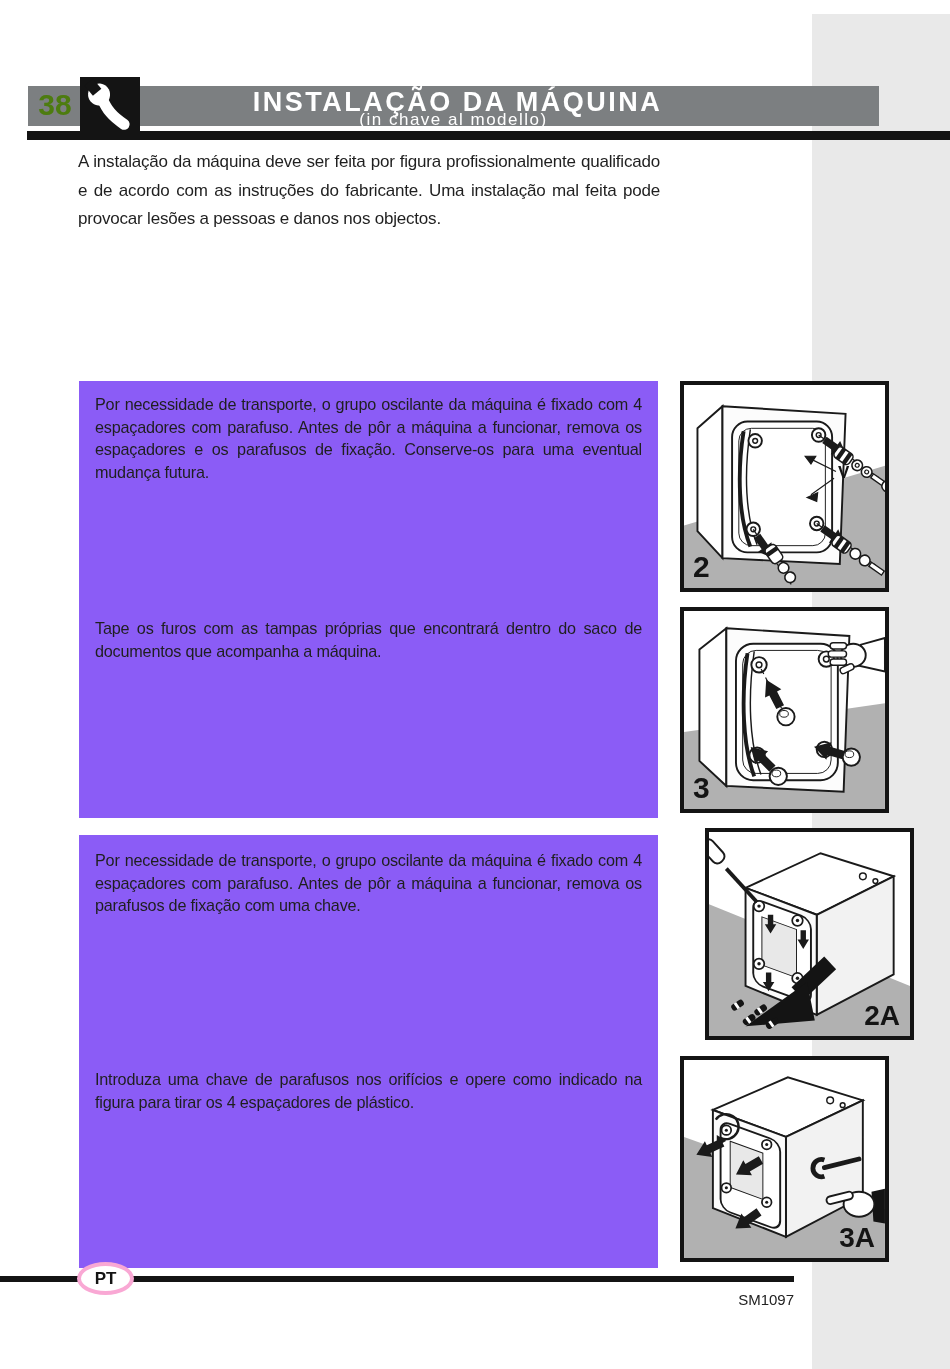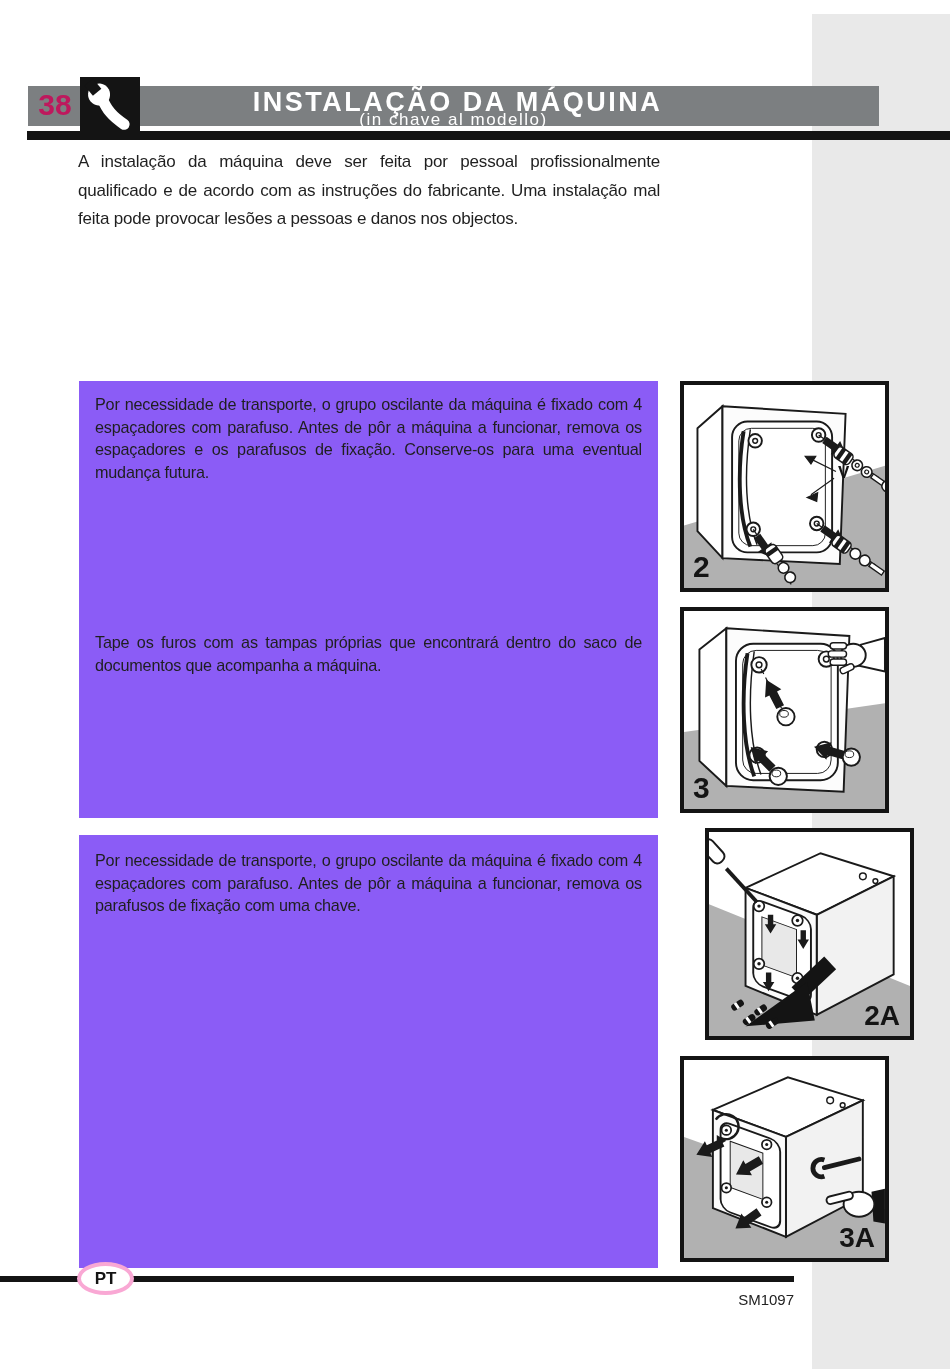--- a/index.html
+++ b/index.html
@@ -4,21 +4,21 @@
 <style>
   * { margin:0; padding:0; box-sizing:border-box; }
   html,body { background:#ffffff; }
   .page {
     position:relative; width:950px; height:1369px; background:#ffffff;
     font-family:"Liberation Sans","DejaVu Sans",sans-serif; overflow:hidden;
   }
   .side-band { position:absolute; left:812px; top:14px; width:138px; height:1355px; background:#e9e9e9; }
   .header-bar { position:absolute; left:28px; top:86px; width:851px; height:40px; background:#7c7f81; }
   .page-number { position:absolute; left:28px; top:88px; width:54px; text-align:center;
-    color:#be185d; font-weight:bold; font-size:30px; }
+    color:#4d7c0f; font-weight:bold; font-size:30px; }
   .icon-box { position:absolute; left:80px; top:77px; width:60px; height:61px; background:#141414; }
   .icon-box svg { display:block; width:100%; height:100%; }
   .header-title { position:absolute; left:28px; top:87px; width:851px; text-align:center;
     color:#ffffff; font-weight:bold; font-size:27px; letter-spacing:2.5px;padding-left:8px; }
   .header-subtitle { position:absolute; left:28px; top:110px; width:851px; text-align:center;
     color:#ffffff; font-size:17px; letter-spacing:1.5px; }
   .top-rule { position:absolute; left:27px; top:131px; width:923px; height:9px; background:#141414; }
   .intro { position:absolute; left:78px; width:582px; font-size:17px; line-height:28.5px;
     letter-spacing:-0.2px; color:#1f1f1f; text-align:justify; }
   #intro1 { top:148px; }
@@ -61,29 +61,30 @@
           <rect x="24.5" y="-3" width="11" height="13" fill="#141414"></rect>
           <path d="M30,17 C26,30 26,38 30,52" stroke="#ffffff" stroke-width="11" stroke-linecap="round" fill="none"></path>
         </g>
       </svg>
     </span>
   </div>
   <div class="header-title">INSTALAÇÃO DA MÁQUINA</div>
   <div class="header-subtitle">(in chave al modello)</div>
   <div class="top-rule"></div>
 
-  <p class="intro" id="intro1">A instalação da máquina deve ser feita por pessoal profissionalmente qualificado e de acordo com as instruções do fabricante. Uma instalação mal feita pode provocar lesões a pessoas e danos nos objectos.</p>
+  <p class="intro" id="intro1">A instalação da máquina deve ser feita por figura profissionalmente qualificado e de acordo com as instruções do fabricante. Uma instalação mal feita pode provocar lesões a pessoas e danos nos objectos.</p>
 
   <div class="instr-box" id="box1">
     <p class="instr-text" style="top:12px">Por necessidade de transporte, o grupo oscilante da máquina é fixado com 4 espaçadores com parafuso. Antes de pôr a máquina a funcionar, remova os espaçadores e os parafusos de fixação. Conserve-os para uma eventual mudança futura.</p>
-    <p class="instr-text" style="top:250px">Tape os furos com as tampas próprias que encontrará dentro do saco de documentos que acompanha a máquina.</p>
+    <p class="instr-text" style="top:236px">Tape os furos com as tampas próprias que encontrará dentro do saco de documentos que acompanha a máquina.</p>
   </div>
 
   <div class="instr-box" id="box2">
     <p class="instr-text" style="top:14px">Por necessidade de transporte, o grupo oscilante da máquina é fixado com 4 espaçadores com parafuso. Antes de pôr a máquina a funcionar, remova os parafusos de fixação com uma chave.</p>
+    <p class="instr-text" style="top:233px">Introduza uma chave de parafusos nos orifícios e opere como indicado na figura para tirar os 4 espaçadores de plástico.</p>
   </div>
 
   <div class="figure" id="fig2">
     <span>
     <svg viewBox="0 0 209 211">
       <defs>
             <polygon id="a2" points="0,-4 14,-4 14,-8.5 28,0 14,8.5 14,4 0,4"></polygon>
           </defs>
       <polygon points="0,146 209,84 209,211 0,211" fill="#b1b1b1"></polygon>
       <polygon points="14,45 40,22 40,180 14,152" fill="#ffffff" stroke="#1a1a1a" stroke-width="2"></polygon>

